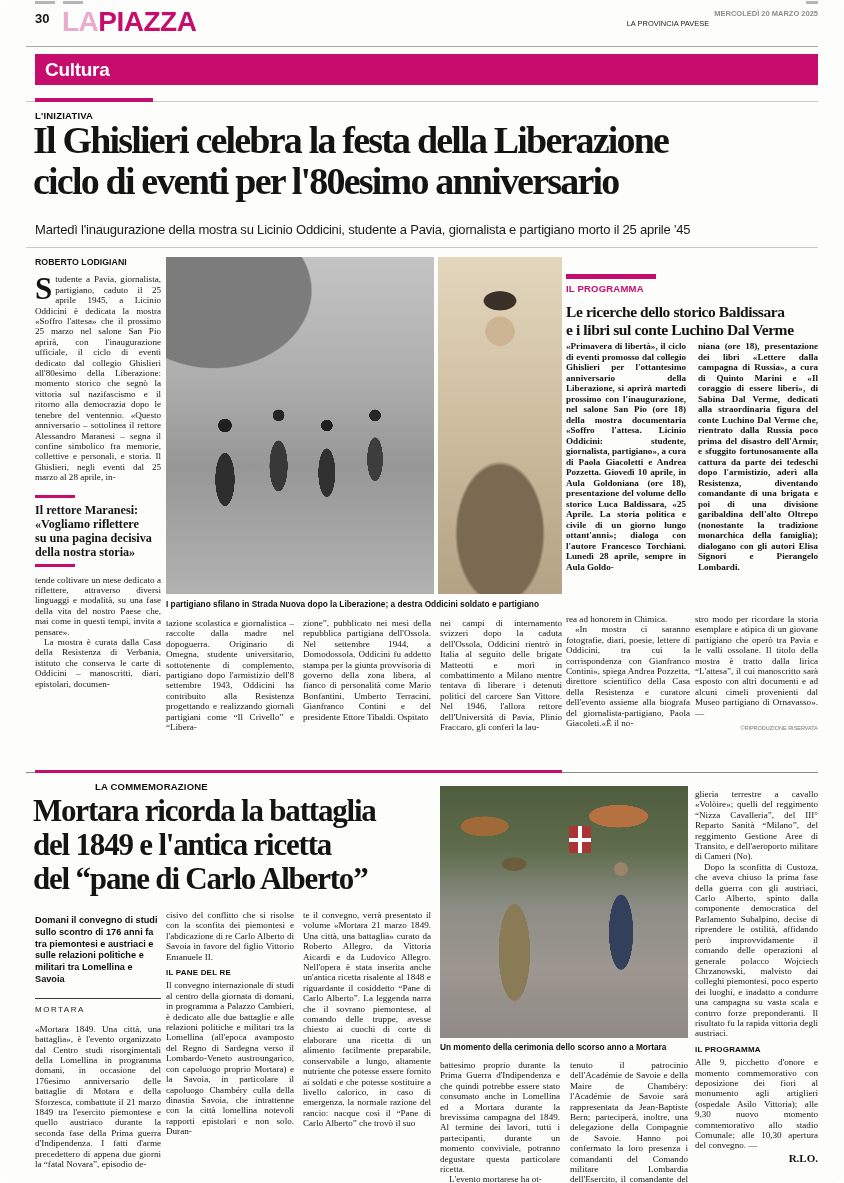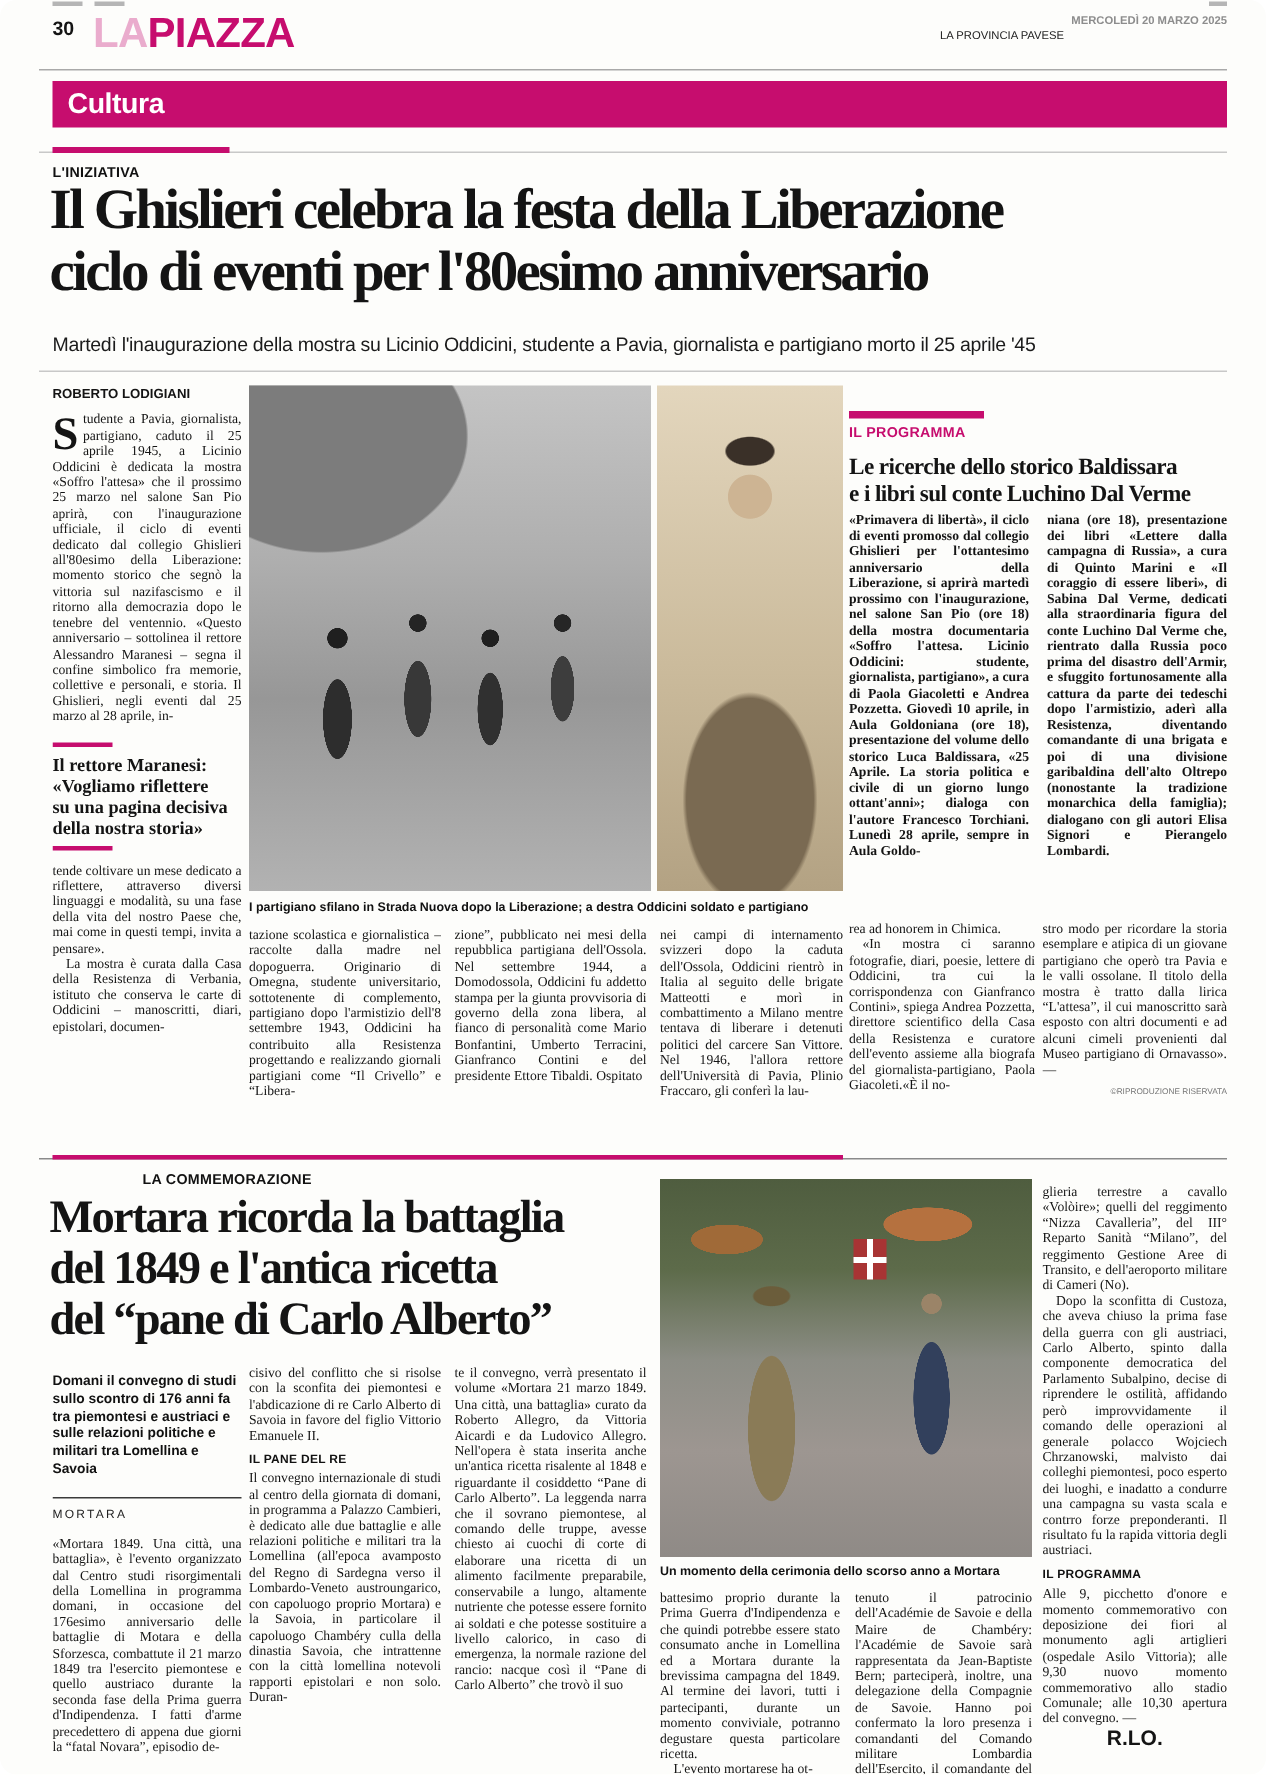--- a/index.html
+++ b/index.html
@@ -37,21 +37,21 @@
   
   .bodycol{font-size:9.1px;line-height:10.4px;text-align:justify;overflow:hidden;}
   .bodycol p{margin:0;}
   .bodycol p + p{text-indent:9px;}
   .byline{font-family:"Liberation Sans",sans-serif;font-weight:bold;font-size:8.8px;margin-bottom:7px;}
   .dropcap{float:left;font-weight:bold;font-size:31px;line-height:25px;padding:2px 3px 0 0;}
   .pq-rule{width:40px;height:3px;background:#c60d6e;}
   .pullquote{font-weight:bold;font-size:12.2px;line-height:14px;margin:5px 0;text-align:left;}
   .caption{font-family:"Liberation Sans",sans-serif;font-weight:bold;font-size:8.3px;color:#111;}
   .copyright{font-family:"Liberation Sans",sans-serif;font-size:5.5px;color:#777;text-align:right;margin-top:5px;}
-  .signature{font-family:Liberation Sans, sans-serif;font-weight:bold;font-size:14px;text-align:center;margin-top:2px;}
+  .signature{font-family:Liberation Serif, serif;font-weight:bold;font-size:11px;text-align:right;margin-top:2px;}
   .loclabel{font-family:"Liberation Sans",sans-serif;font-size:8px;letter-spacing:1.5px;color:#222;}
 
   
   .sb-title{font-weight:bold;font-size:15.5px;line-height:18px;letter-spacing:-0.4px;}
   .sb-col{width:121px;font-weight:bold;font-size:9.1px;line-height:10.5px;text-align:justify;height:252px;overflow:hidden;}
 
   
   .ph{overflow:hidden;}
   .ph-partisans{width:268px;height:337px;background:
      radial-gradient(ellipse 16px 44px at 22% 66%, #2d2d2d 0 60%, transparent 61%),

